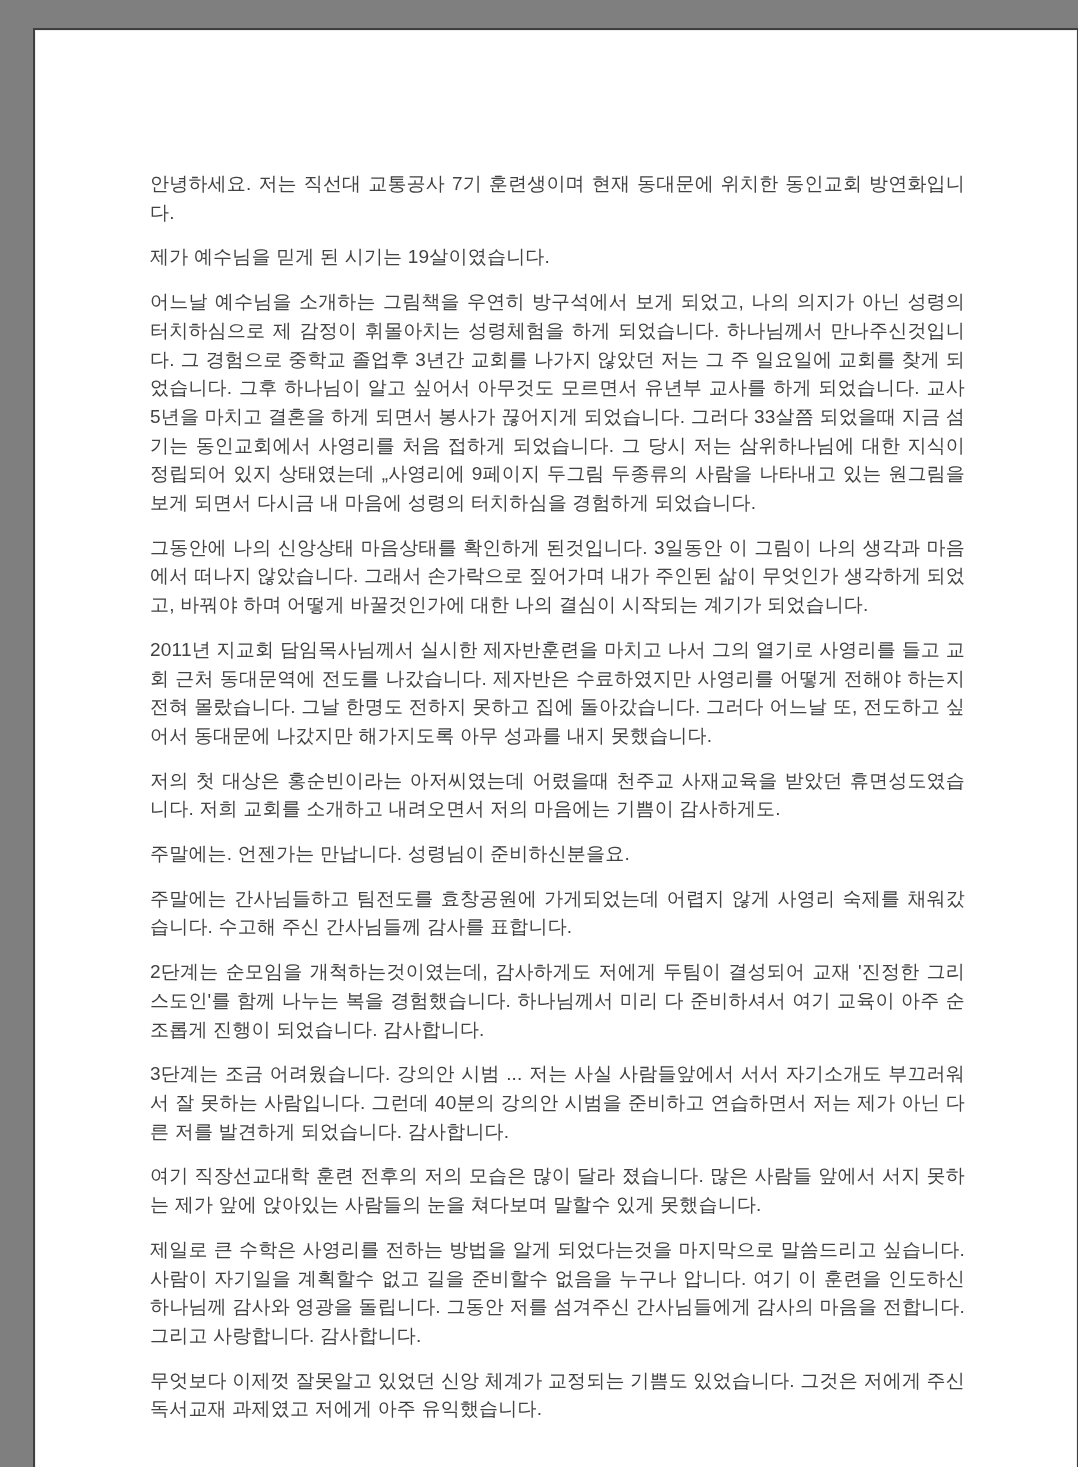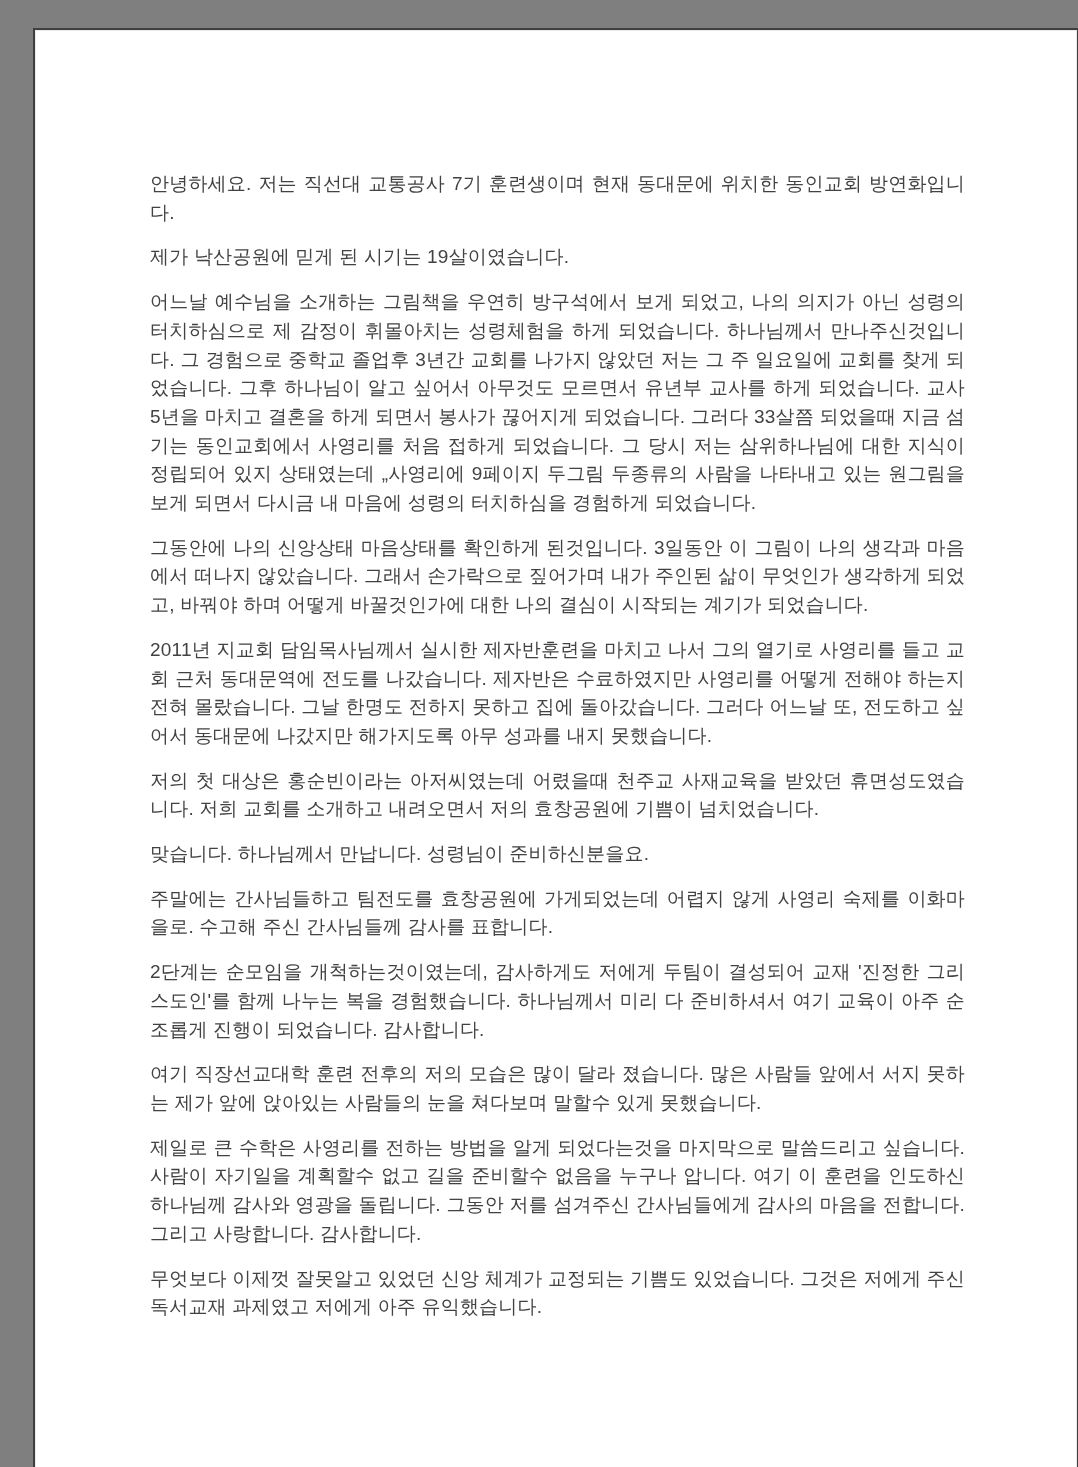--- a/index.html
+++ b/index.html
@@ -51,26 +51,27 @@
     margin: 0;
   }
 </style>
 </head>
 <body>
 
 <div class="desktop">
   <div class="paper">
     <div class="doc-text">
         <p>안녕하세요. 저는 직선대 교통공사 7기 훈련생이며 현재 동대문에 위치한 동인교회 방연화입니다.</p>
-        <p>제가 낙산공원에 믿게 된 시기는 19살이였습니다.</p>
+        <p>제가 예수님을 믿게 된 시기는 19살이였습니다.</p>
         <p>어느날 예수님을 소개하는 그림책을 우연히 방구석에서 보게 되었고, 나의 의지가 아닌 성령의 터치하심으로  제 감정이 휘몰아치는 성령체험을 하게 되었습니다. 하나님께서 만나주신것입니다. 그 경험으로 중학교 졸업후 3년간 교회를 나가지 않았던 저는 그 주 일요일에 교회를 찾게 되었습니다. 그후 하나님이 알고 싶어서 아무것도 모르면서 유년부 교사를 하게 되었습니다.  교사 5년을 마치고 결혼을 하게 되면서 봉사가 끊어지게 되었습니다. 그러다 33살쯤 되었을때 지금 섬기는 동인교회에서 사영리를 처음 접하게 되었습니다. 그 당시 저는 삼위하나님에 대한 지식이 정립되어 있지 상태였는데 „사영리에 9페이지 두그림 두종류의 사람을 나타내고 있는 원그림을 보게 되면서 다시금 내 마음에 성령의 터치하심을 경험하게 되었습니다.</p>
         <p>그동안에 나의 신앙상태 마음상태를 확인하게 된것입니다. 3일동안 이 그림이 나의 생각과 마음에서 떠나지 않았습니다. 그래서 손가락으로 짚어가며 내가 주인된 삶이 무엇인가 생각하게 되었고, 바꿔야 하며 어떻게 바꿀것인가에 대한 나의 결심이 시작되는 계기가 되었습니다.</p>
         <p>2011년 지교회 담임목사님께서 실시한 제자반훈련을 마치고 나서 그의 열기로 사영리를 들고 교회 근처 동대문역에 전도를 나갔습니다. 제자반은 수료하였지만 사영리를 어떻게 전해야 하는지 전혀 몰랐습니다. 그날 한명도 전하지 못하고 집에 돌아갔습니다. 그러다 어느날 또, 전도하고 싶어서 동대문에 나갔지만 해가지도록 아무 성과를 내지 못했습니다.</p>
-        <p>저의 첫 대상은 홍순빈이라는 아저씨였는데 어렸을때 천주교 사재교육을 받았던 휴면성도였습니다. 저희 교회를 소개하고 내려오면서 저의 효창공원에 기쁨이 넘치었습니다.</p>
-        <p>맞습니다. 하나님께서 만납니다. 성령님이 준비하신분을요.</p>
-        <p>주말에는 간사님들하고 팀전도를 효창공원에 가게되었는데 어렵지 않게 사영리 숙제를 이화마을로. 수고해 주신 간사님들께 감사를 표합니다.</p>
+        <p>저의 첫 대상은 홍순빈이라는 아저씨였는데 어렸을때 천주교 사재교육을 받았던 휴면성도였습니다. 저희 교회를 소개하고 내려오면서 저의 마음에는 기쁨이 감사하게도.</p>
+        <p>주말에는. 언젠가는 만납니다. 성령님이 준비하신분을요.</p>
+        <p>주말에는 간사님들하고 팀전도를 효창공원에 가게되었는데 어렵지 않게 사영리 숙제를 채워갔습니다. 수고해 주신 간사님들께 감사를 표합니다.</p>
         <p>2단계는 순모임을 개척하는것이였는데, 감사하게도 저에게 두팀이 결성되어 교재 '진정한 그리스도인'를 함께 나누는 복을 경험했습니다. 하나님께서 미리 다 준비하셔서 여기 교육이 아주 순조롭게 진행이 되었습니다. 감사합니다.</p>
+        <p>3단계는 조금 어려웠습니다. 강의안 시범 ... 저는 사실 사람들앞에서 서서 자기소개도 부끄러워서 잘 못하는 사람입니다. 그런데 40분의 강의안 시범을 준비하고 연습하면서 저는 제가 아닌 다른 저를 발견하게 되었습니다. 감사합니다.</p>
         <p>여기 직장선교대학 훈련 전후의 저의 모습은 많이 달라 졌습니다. 많은 사람들 앞에서 서지 못하는 제가 앞에 앉아있는 사람들의 눈을 쳐다보며 말할수 있게 못했습니다.</p>
         <p>제일로 큰 수학은 사영리를 전하는 방법을 알게 되었다는것을 마지막으로 말씀드리고 싶습니다. 사람이 자기일을 계획할수 없고 길을 준비할수 없음을 누구나 압니다. 여기 이 훈련을 인도하신 하나님께 감사와 영광을 돌립니다. 그동안 저를 섬겨주신 간사님들에게 감사의 마음을 전합니다. 그리고 사랑합니다. 감사합니다.</p>
         <p>무엇보다 이제껏 잘못알고 있었던 신앙 체계가 교정되는 기쁨도 있었습니다. 그것은 저에게 주신 독서교재 과제였고 저에게 아주 유익했습니다.</p>
       </div>
   </div>
 </div>
 
 </body></html>

